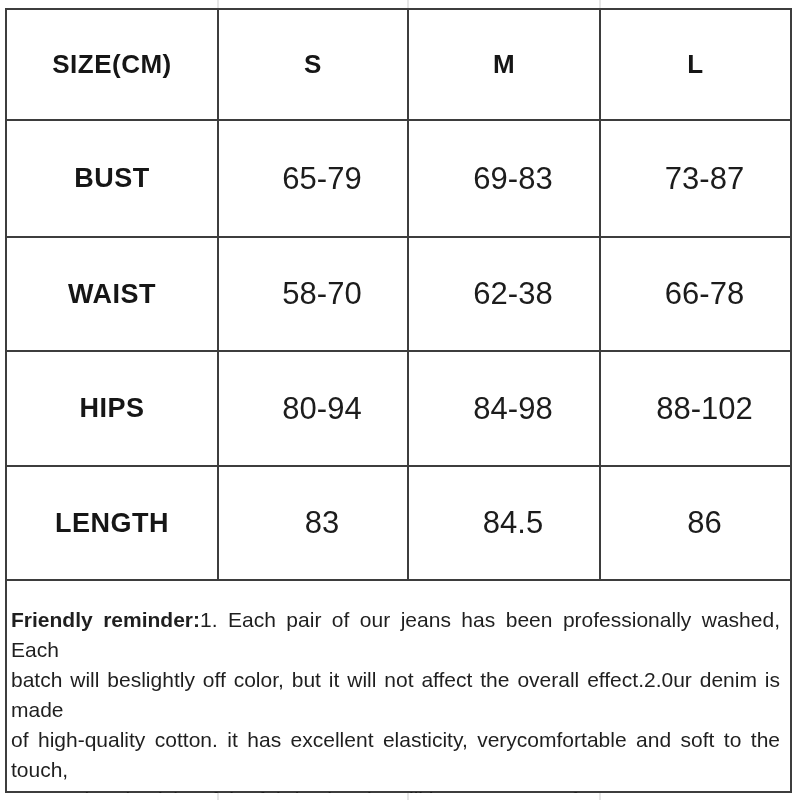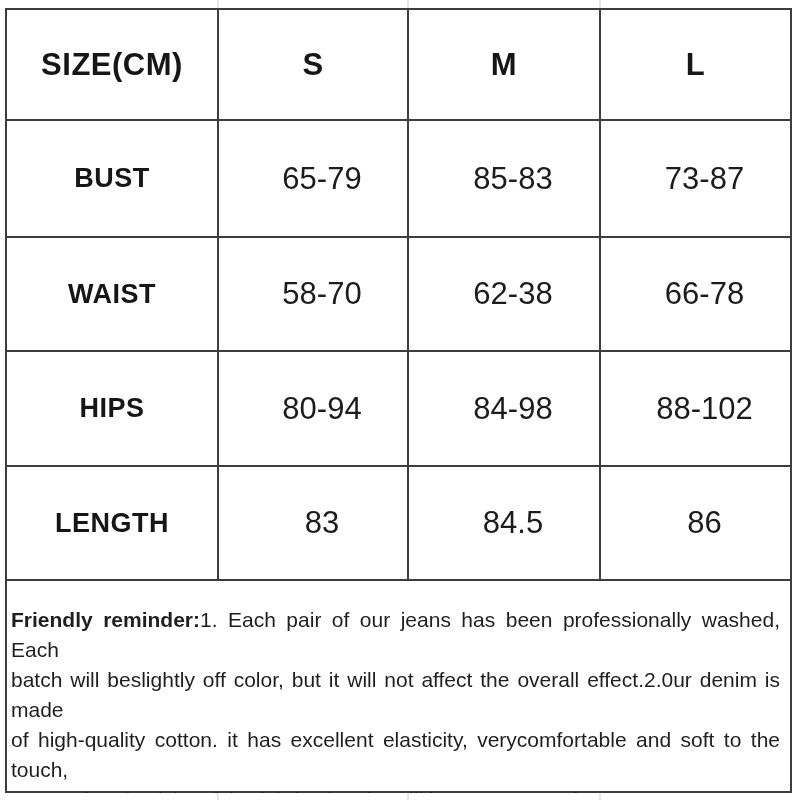--- a/index.html
+++ b/index.html
@@ -57,21 +57,21 @@
     border-right: 2px solid #3d3d3d;
     border-bottom: 2px solid #3d3d3d;
     display: flex;
     align-items: center;
     justify-content: center;
     overflow: hidden;
   }
   .cell.last-col { border-right: none; }
   .cell.head {
     font-weight: bold;
-    font-size: 31px;
+    font-size: 26px;
     letter-spacing: 0.5px;
   }
   .cell.rowlabel {
     font-weight: bold;
     font-size: 27px;
     letter-spacing: 0.5px;
   }
   .cell.value {
     font-size: 31px;
     color: #1c1c1c;
@@ -108,21 +108,21 @@
 
   <div class="size-table">
 
     <div class="cell head">SIZE(CM)</div>
     <div class="cell head">S</div>
     <div class="cell head">M</div>
     <div class="cell head last-col">L</div>
 
     <div class="cell rowlabel">BUST</div>
     <div class="cell value">65-79</div>
-    <div class="cell value">85-83</div>
+    <div class="cell value">69-83</div>
     <div class="cell value last-col">73-87</div>
 
     <div class="cell rowlabel">WAIST</div>
     <div class="cell value">58-70</div>
     <div class="cell value">62-38</div>
     <div class="cell value last-col">66-78</div>
 
     <div class="cell rowlabel">HIPS</div>
     <div class="cell value">80-94</div>
     <div class="cell value">84-98</div>

